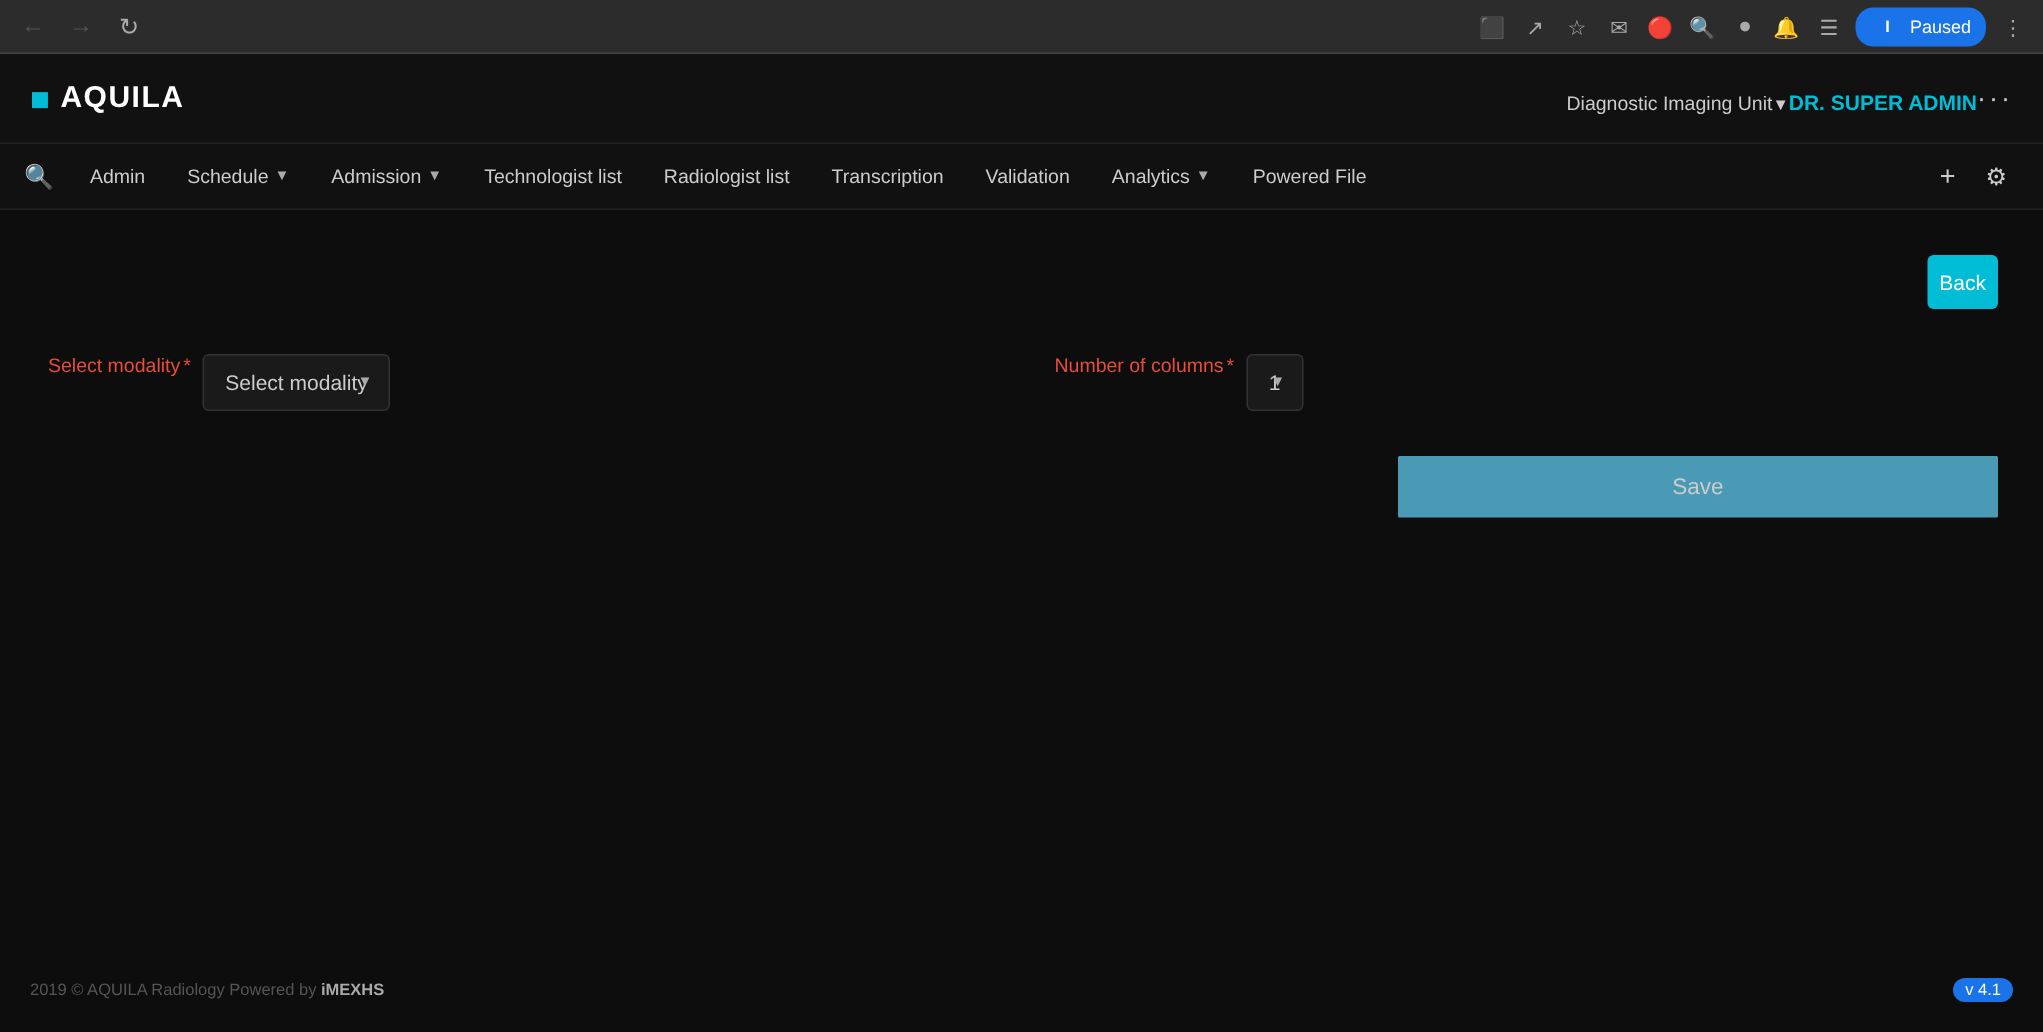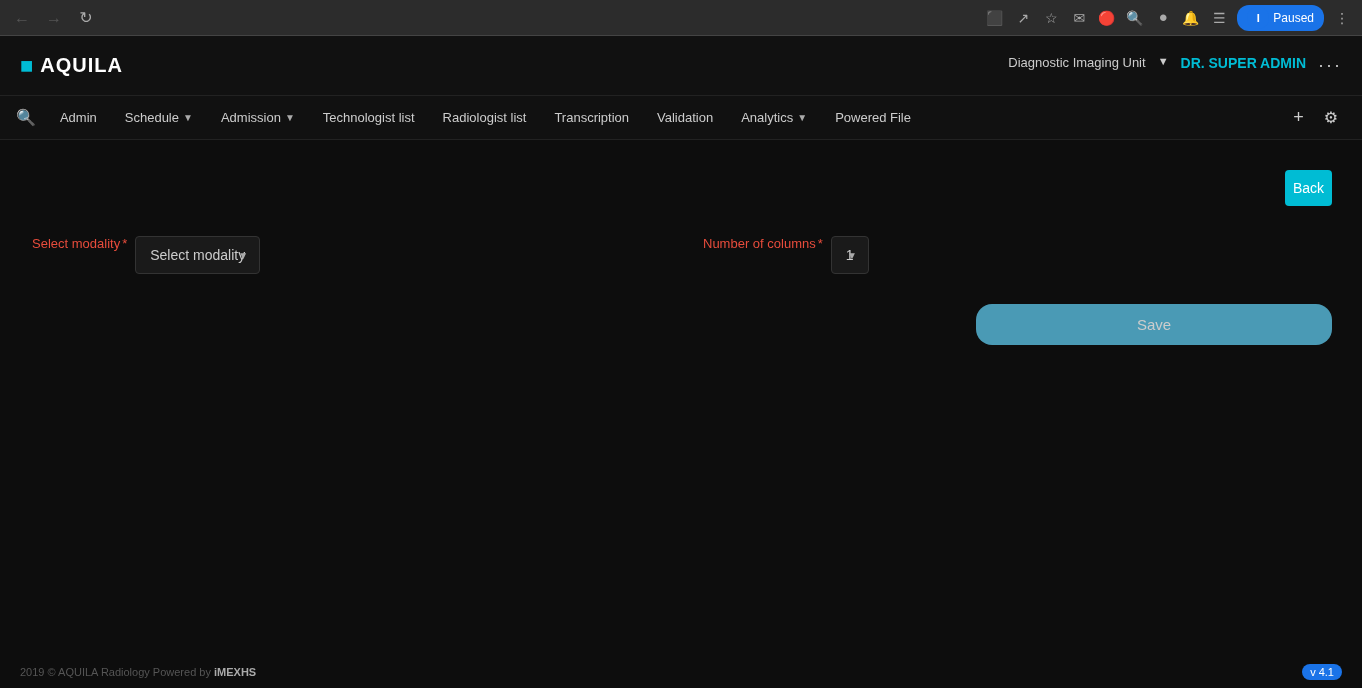--- a/index.html
+++ b/index.html
@@ -84,22 +84,21 @@
       font-weight: bold;
       letter-spacing: 1px;
     }
     .logo-icon {
       color: #00bcd4;
       font-size: 22px;
     }
     .top-nav-right {
       margin-left: auto;
       display: flex;
-      align-items: flex-start;
-      gap: 12px;
+      align-items: flex-end;
     }
     .unit-name {
       color: #ccc;
       font-size: 13px;
     }
     .unit-chevron { color: #ccc; font-size: 11px; }
     .admin-name {
       color: #00bcd4;
       font-weight: bold;
       font-size: 14px;
@@ -207,30 +206,30 @@
     .save-row {
       display: flex;
       justify-content: flex-end;
     }
     .save-btn {
       background: #4a9ab5;
       color: #ccc;
       border: none;
       padding: 12px 0;
       font-size: 15px;
-      border-radius: 16px;
-      cursor: pointer;
-      width: 356px;
+      border-radius: 1px;
+      cursor: pointer;
+      width: 400px;
       text-align: center;
     }
 
     
     .footer {
       position: fixed;
-      bottom: 0;
+      bottom: 12px;
       left: 0;
       right: 0;
       padding: 8px 20px;
       display: flex;
       align-items: center;
       justify-content: space-between;
       background: #0d0d0d;
     }
     .footer-text {
       color: #555;

